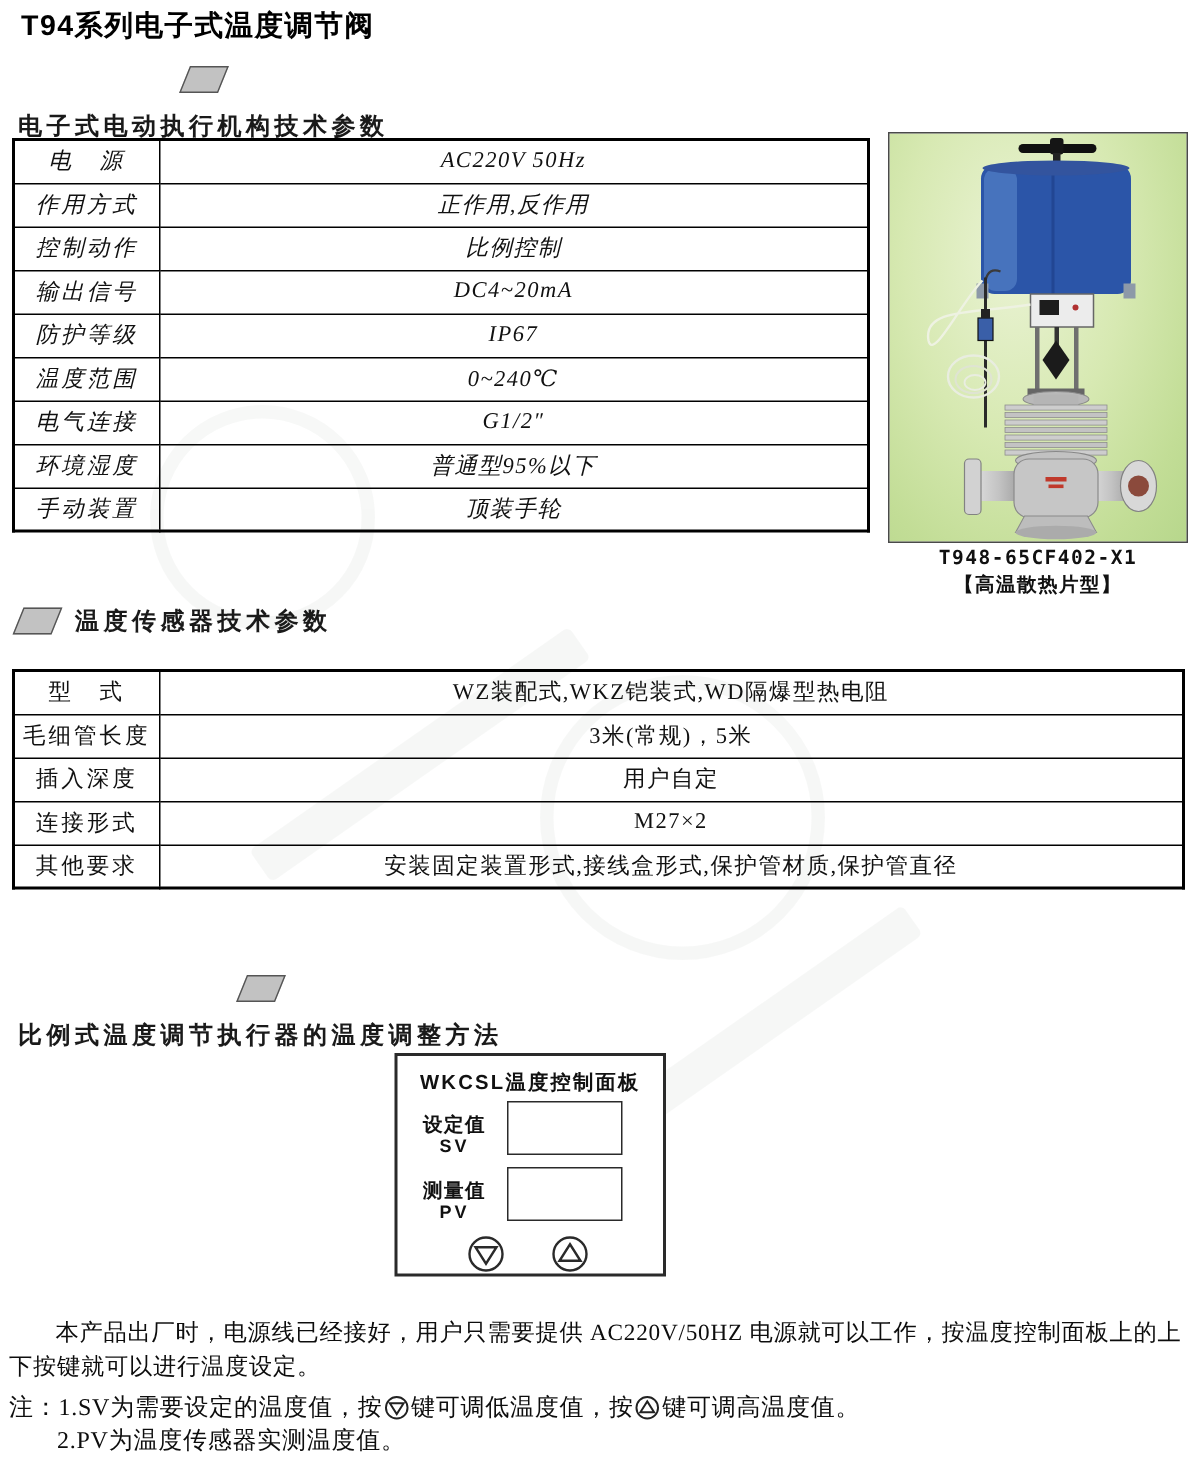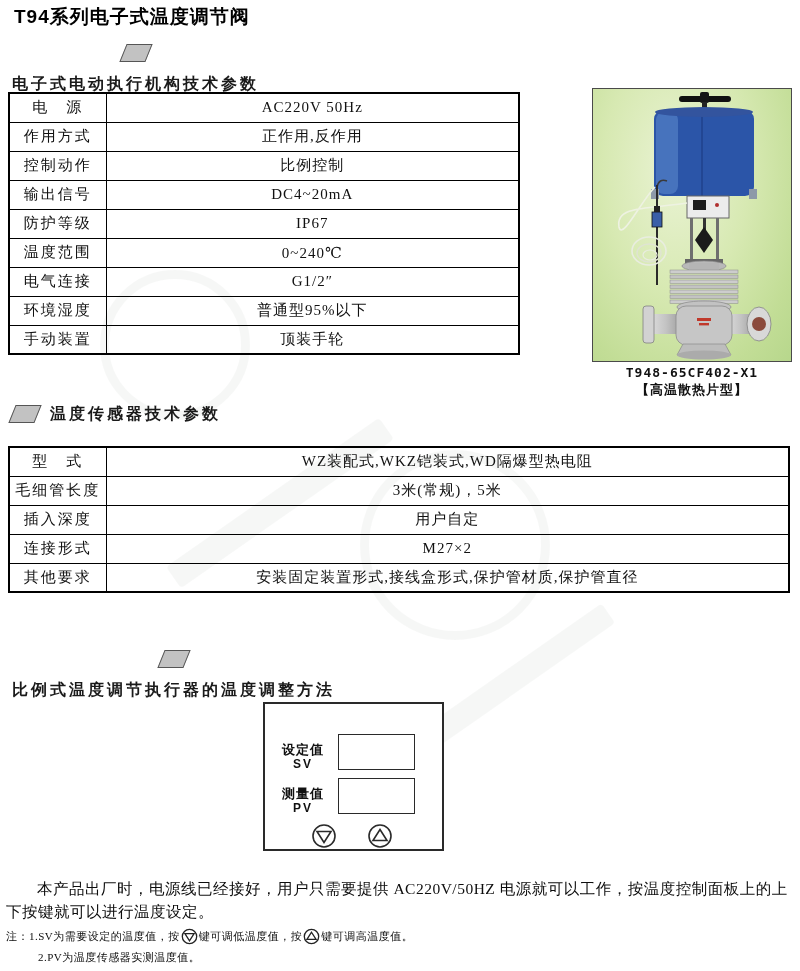--- a/index.html
+++ b/index.html
@@ -27,21 +27,21 @@
     font-family:"Liberation Sans","DejaVu Sans",sans-serif;
     font-weight:bold; font-size:16px; letter-spacing:3px; color:#1a1a1a;
   }
 
   table.spec { position:absolute; border-collapse:collapse; table-layout:fixed;
     border:2px solid #000; background:transparent; }
   table.spec td { border:1px solid #000; height:29px; text-align:center;
     font-size:15px; color:#111; padding:0 4px; }
   td.lbl { letter-spacing:2px; }
   td.val { letter-spacing:1px; }
-  #actuator-table { left:8px; top:92px; width:512px; }
+  #actuator-table { left:8px; top:92px; width:572px;font-style:italic; }
   #actuator-table td.lbl { width:97px; }
   #sensor-table { left:8px; top:446px; width:782px; }
   #sensor-table td.lbl { width:97px; }
 
   .figure { position:absolute; left:592px; top:88px; width:200px; height:274px;
     border:1px solid #4a4a4a;
     background:radial-gradient(ellipse at 42% 30%, #eaf3d4 0%, #d7e9b2 45%, #c2dd96 80%, #b7d78c 100%); }
   .figure svg { display:block; }
   .fig-caption1 { position:absolute; left:592px; top:365px; width:200px; text-align:center;
     font-family:"DejaVu Sans Mono","Liberation Mono",monospace; font-size:13px; font-weight:bold;
@@ -64,21 +64,21 @@
   .panel-display { position:absolute; left:73px; width:77px; height:36px;
     border:1.5px solid #2a2a2a; background:#fff; }
   #sv-display { top:30px; }
   #pv-display { top:74px; }
   .panel-btn { position:absolute; width:26px; height:26px; top:119px; }
   #down-button { left:46px; }
   #up-button  { left:102px; }
 
   .para { position:absolute; left:6px; top:877px; width:788px;
     font-size:15.5px; line-height:23px; letter-spacing:0.5px; text-indent:2em; color:#0d0d0d; }
-  .note-line { position:absolute; left:6px; font-size:11px; letter-spacing:0.5px; color:#0d0d0d;
+  .note-line { position:absolute; left:6px; font-size:16px; letter-spacing:0.5px; color:#0d0d0d;
     display:flex; align-items:center; }
   #note-line-1 { top:928px; }
   #note-line-2 { top:950px; padding-left:32px; }
   .tri-btn-icon { display:inline-block; width:17px; height:17px; margin:0 1px; }
 </style>
 </head>
 <body>
 
 <div class="page">
 
@@ -240,20 +240,21 @@
         </tr>
     </tbody>
   </table>
 
   <div class="sec-head" style="top:650px;flex-direction:column;">
     <span class="pgram"></span>
     <span class="sec-label">比例式温度调节执行器的温度调整方法</span>
   </div>
 
   <div class="panel">
+    <div class="panel-title">WKCSL温度控制面板</div>
     <div class="panel-lbl" id="sv-label">
       <span>设定值</span>
       <small>SV</small>
     </div>
     <div class="panel-display" id="sv-display"></div>
     <div class="panel-lbl" id="pv-label">
       <span>测量值</span>
       <small>PV</small>
     </div>
     <div class="panel-display" id="pv-display"></div>

